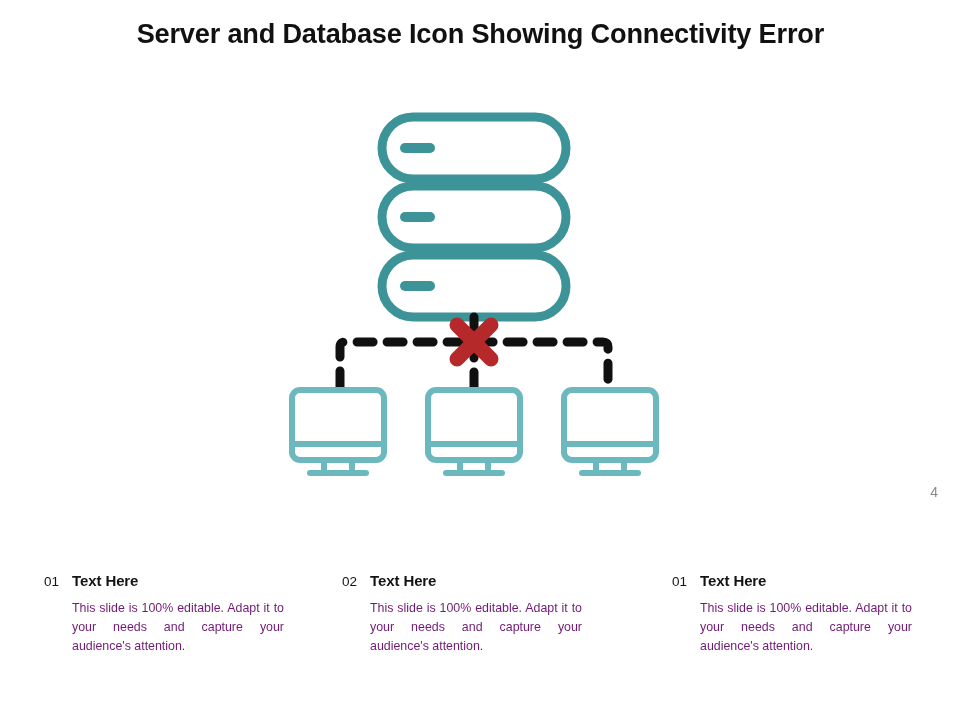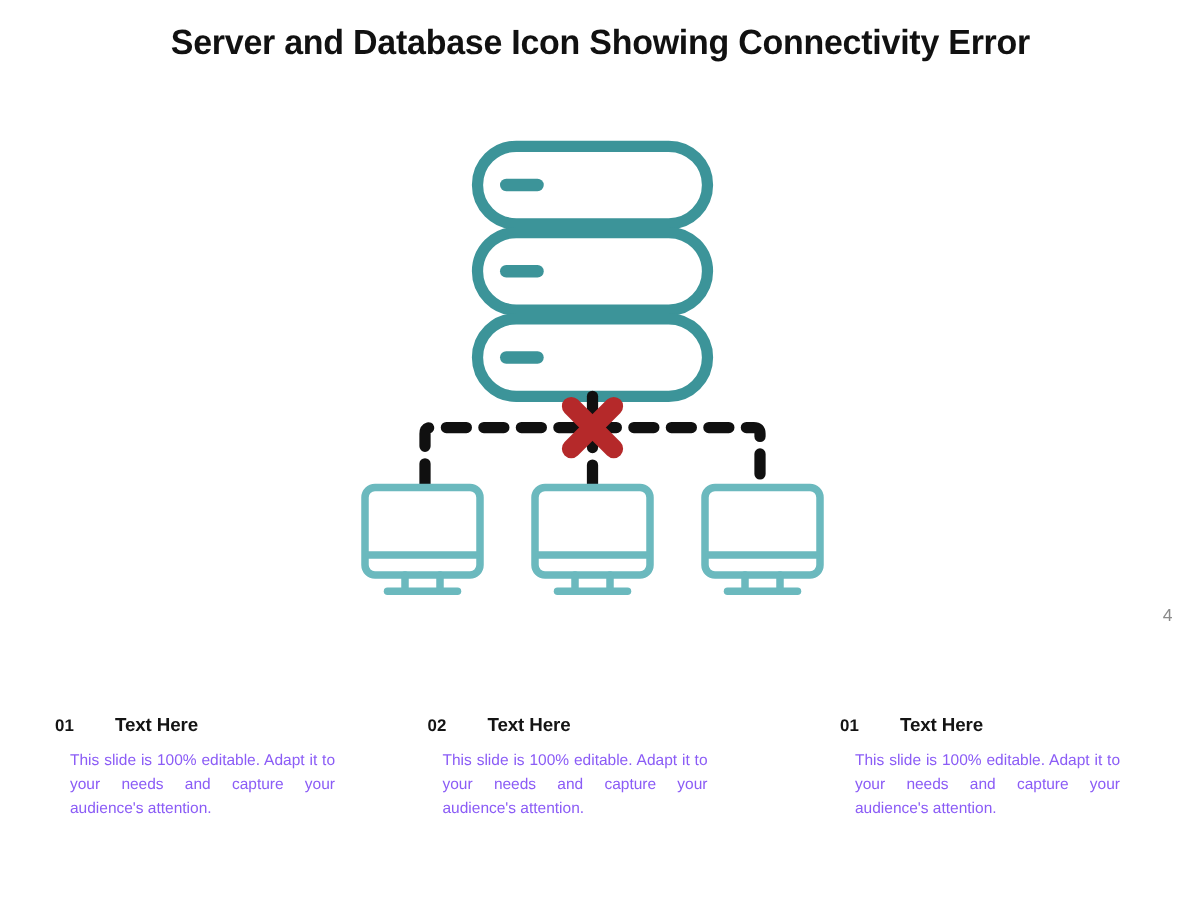--- a/index.html
+++ b/index.html
@@ -79,40 +79,39 @@
   #col-3 { left: 672px; }
 
   .col-head {
     display: flex;
     align-items: baseline;
     height: 20px;
   }
   .col-num {
     font-family: "Liberation Sans", sans-serif;
     font-size: 13.5px;
-    font-weight: bold;
+    font-weight: normal;
     color: #141414;
     width: 28px;
     flex: 0 0 28px;
   }
   .col-title {
     font-family: "Liberation Sans", sans-serif;
     font-size: 15px;
     font-weight: bold;
     color: #141414;
     letter-spacing: -0.1px;
-    margin-left: 20px;
   }
   .col-body {
     margin-top: 7px;
-    margin-left: 12px;
+    margin-left: 28px;
     font-family: "Liberation Sans", sans-serif;
     font-size: 12.4px;
     line-height: 19px;
-    color: #8b5cf6;
+    color: #701a75;
     width: 212px;
     text-align: justify;
     text-align-last: left;
   }
 
   
   #page-number {
     position: absolute;
     right: 22px;
     bottom: 16px;

